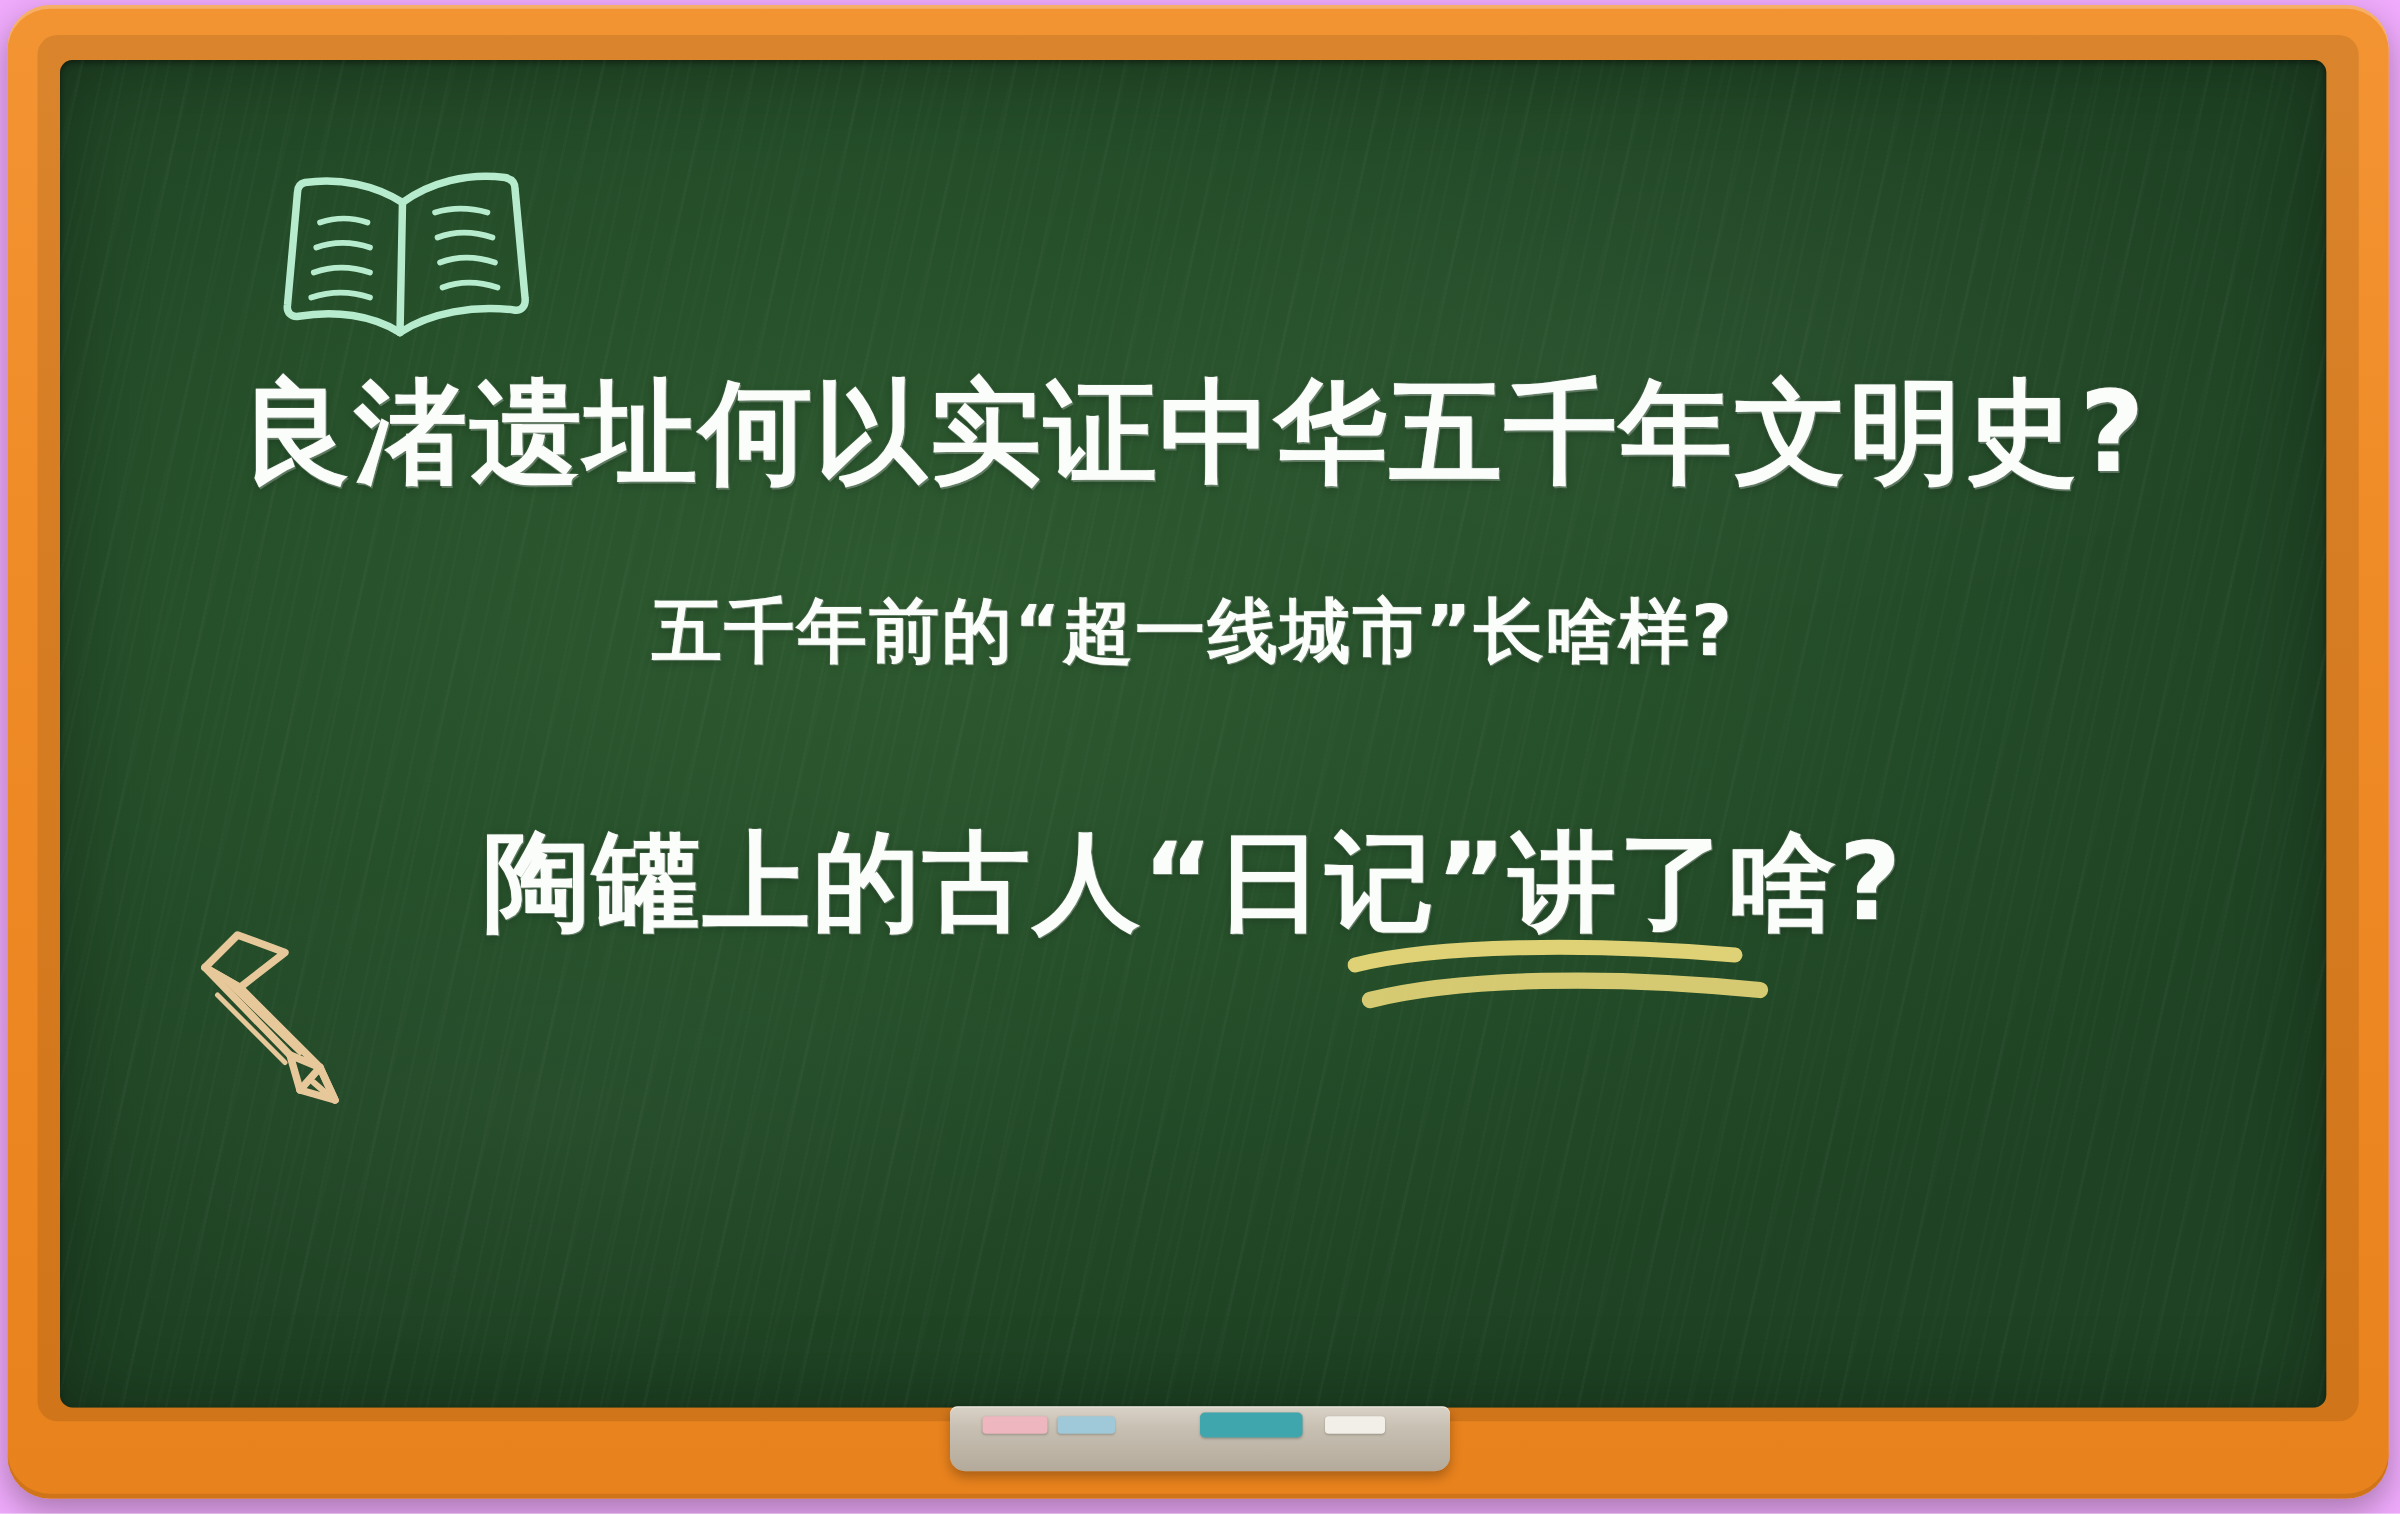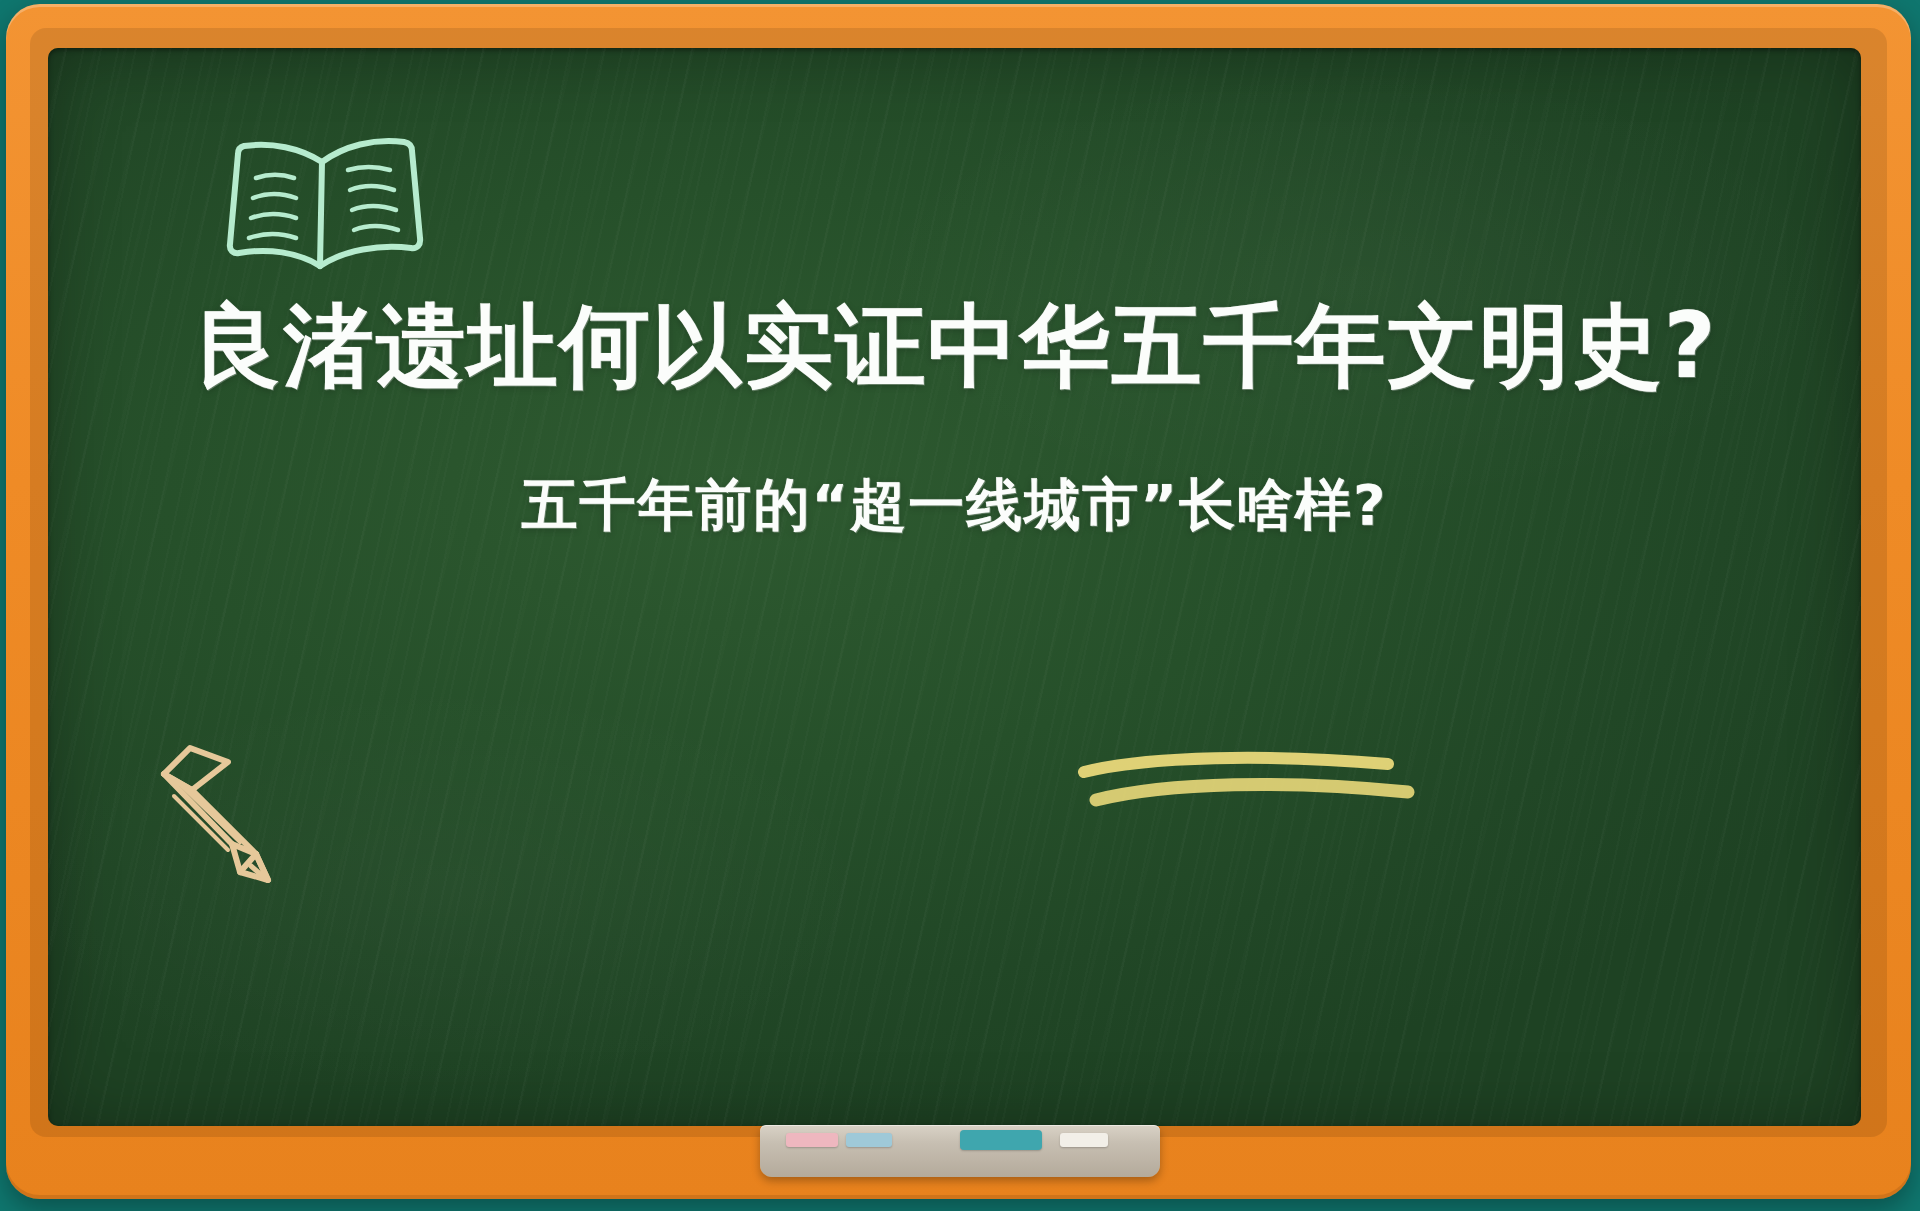--- a/index.html
+++ b/index.html
@@ -12,21 +12,21 @@
     height: 1211px;
     overflow: hidden;
     font-family: "Liberation Sans", sans-serif;
   }
 
   
   #stage {
     position: relative;
     width: 1920px;
     height: 1211px;
-    background: #0f766e;
+    background: #f0abfc;
     text-decoration: underline;
   }
 
   
   #board-frame {
     position: absolute;
     left: 6px;
     top: 4px;
     width: 1905px;
     height: 1195px;
@@ -174,20 +174,21 @@
           <path d="M142 64 C155 59 171 59 186 64"></path>
           <path d="M144 84 C157 79 173 79 188 84"></path>
           <path d="M146 104 C159 99 175 99 190 104"></path>
         </g>
       </svg>
     </div>
 
     <div id="text-block">
       <div class="chalk-line" id="line-1">良渚遗址何以实证中华五千年文明史?</div>
       <div class="chalk-line" id="line-2">五千年前的“超一线城市”长啥样?</div>
+      <div class="chalk-line" id="line-3">陶罐上的古人“日记”讲了啥?</div>
     </div>
 
     <div id="pencil-doodle">
       <svg viewBox="0 0 170 160" width="170" height="160" fill="none" stroke="#e6c89a" stroke-width="6" stroke-linecap="round" stroke-linejoin="round">
         <path d="M34 10 L72 24 L36 52 L8 36 Z"></path>
         <path d="M8 36 L36 52"></path>
         <path d="M36 52 L100 116"></path>
         <path d="M8 36 L76 106"></path>
         <path d="M76 106 L100 116 L112 142 L84 134 Z"></path>
         <path d="M84 134 L100 116"></path>

